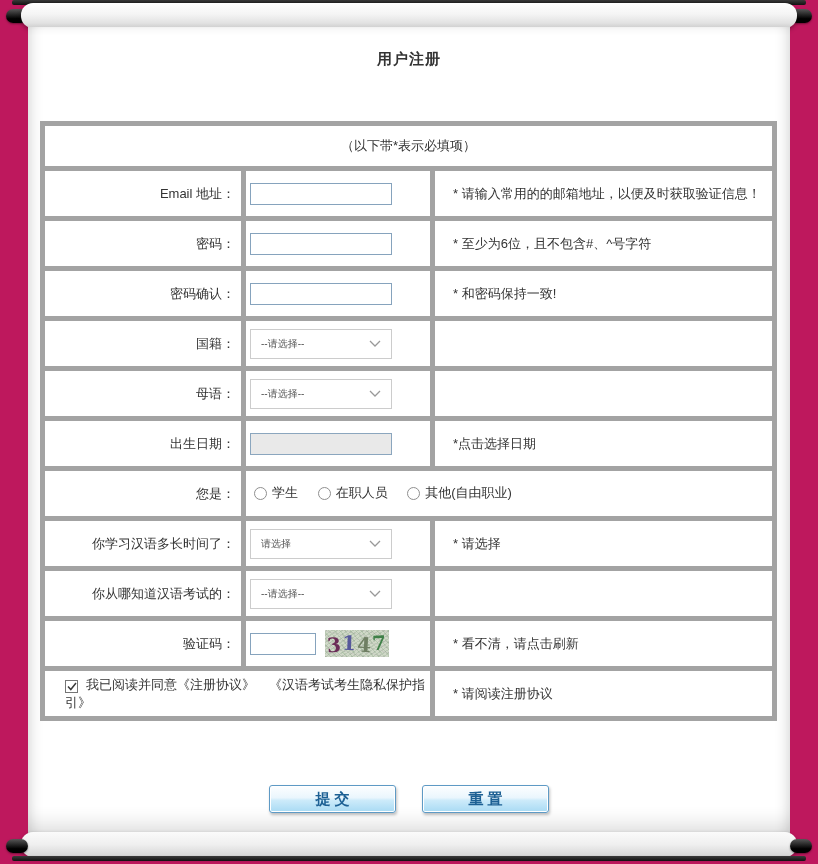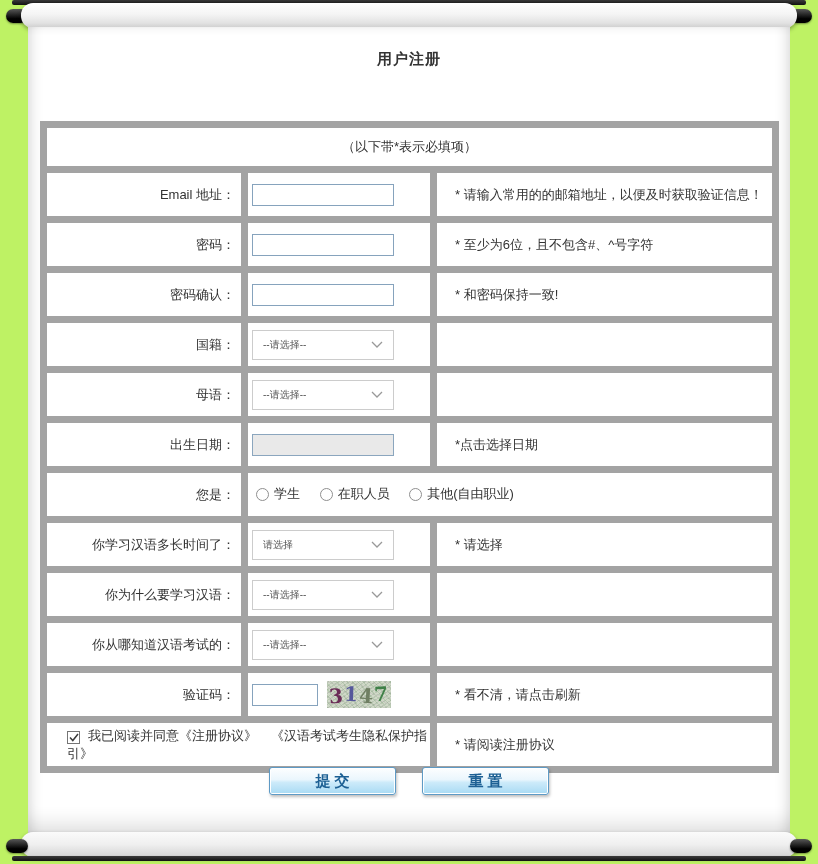--- a/index.html
+++ b/index.html
@@ -1,18 +1,18 @@
 <!DOCTYPE html>
 <html><head>
 <meta charset="utf-8">
 <style>
   * { box-sizing: border-box; margin: 0; padding: 0; }
   html,body { background:#fff; }
   body { font-family:"Liberation Sans","DejaVu Sans",sans-serif; }
-  .page { position:relative; width:818px; height:864px; background:#bef264; overflow:hidden; }
+  .page { position:relative; width:818px; height:864px; background:#be185d; overflow:hidden; }
 
   
   .rod { position:absolute; left:12px; right:12px; height:5px; background:linear-gradient(180deg,#3a3a3a,#111); border-radius:2px; }
   .rod-top { top:0; }
   .rod-bottom { top:856px; }
   .cap { position:absolute; width:22px; height:14px; background:linear-gradient(180deg,#585858,#000 70%); border-radius:7px; box-shadow:0 1px 2px rgba(0,0,0,.4); }
   .cap-tl { top:9px; left:6px; }
   .cap-tr { top:9px; right:6px; }
   .cap-bl { top:839px; left:6px; }
   .cap-br { top:839px; right:6px; }
@@ -28,21 +28,21 @@
                        inset -14px 0 14px -12px rgba(0,0,0,.16),
                        inset 0 -22px 20px -14px rgba(0,0,0,.14),
                        inset 0 10px 10px -10px rgba(0,0,0,.10); }
 
   .title { position:absolute; top:23px; left:0; width:100%; text-align:center;
            font-size:15px; font-weight:bold; color:#333; letter-spacing:1px; }
 
   
   .reg-table { position:absolute; top:94px; left:12px; width:732px; border-collapse:collapse;
                font-size:13px; color:#333; table-layout:fixed; }
-  .reg-table td { border:7px solid #a3a3a3; vertical-align:middle; }
+  .reg-table td { border:5px solid #a3a3a3; vertical-align:middle; }
   .reg-table tr { height:50px; }
   .reg-table tr.note-row { height:45px; }
   .note-cell { text-align:center; color:#333; }
   .lbl { text-align:right; padding-right:6px; }
   .ctl { padding-left:4px; }
   .hint { padding-left:18px; color:#333; }
 
   .txt { width:142px; height:22px; border:1px solid #86a3bd; background:#fff; outline:none;
          font-size:13px; padding:0 4px; vertical-align:middle; }
   .txt-birth { background:#e9e9e9; border:1px solid #8ba6be; }
@@ -73,21 +73,21 @@
                    repeating-linear-gradient(15deg, rgba(150,110,150,.10) 0 1px, transparent 1px 5px),
                    #cfd8c7;
                  font-family:"DejaVu Serif",serif; font-size:20px; font-weight:bold;
                  letter-spacing:1px; cursor:pointer; }
   .cd { line-height:1; }
   .cd:nth-child(1){ transform:translateY(1px) rotate(-4deg); }
   .cd:nth-child(2){ transform:translateY(-1px) rotate(2deg); }
   .cd:nth-child(3){ transform:translateY(1px) rotate(3deg); }
   .cd:nth-child(4){ transform:translateY(-1px) rotate(-2deg); }
 
-  .btn-row { position:absolute; top:740px; left:0; width:100%; display:flex;
+  .btn-row { position:absolute; top:758px; left:0; width:100%; display:flex;
              justify-content:center; gap:26px; }
   .btn { width:127px; height:28px; border:1px solid #5e9ac5; border-radius:3px;
          background:linear-gradient(180deg,#fdfeff 0%,#eaf6fd 45%,#cdebfa 55%,#a8daf4 100%);
          color:#1d6094; font-family:inherit; font-size:15px; font-weight:bold;
          box-shadow:1px 2px 3px rgba(0,0,0,.25), inset 0 0 0 1px #fff;
          cursor:pointer; }
 </style>
 </head>
 <body>
 
@@ -187,32 +187,20 @@
           <div class="select">
             <span class="sv">请选择</span>
             <svg width="12" height="7" viewBox="0 0 12 7">
                   <polyline points="1,1 6,6 11,1" fill="none" stroke="#999" stroke-width="1.3"></polyline>
                 </svg>
           </div>
         </td>
         <td class="hint">* 请选择</td>
       </tr>
 
-      <tr>
-        <td class="lbl">你为什么要学习汉语：</td>
-        <td class="ctl">
-          <div class="select">
-            <span class="sv">--请选择--</span>
-            <svg width="12" height="7" viewBox="0 0 12 7">
-                  <polyline points="1,1 6,6 11,1" fill="none" stroke="#999" stroke-width="1.3"></polyline>
-                </svg>
-          </div>
-        </td>
-        <td class="hint"></td>
-      </tr>
 
       <tr>
         <td class="lbl">你从哪知道汉语考试的：</td>
         <td class="ctl">
           <div class="select">
             <span class="sv">--请选择--</span>
             <svg width="12" height="7" viewBox="0 0 12 7">
                   <polyline points="1,1 6,6 11,1" fill="none" stroke="#999" stroke-width="1.3"></polyline>
                 </svg>
           </div>

